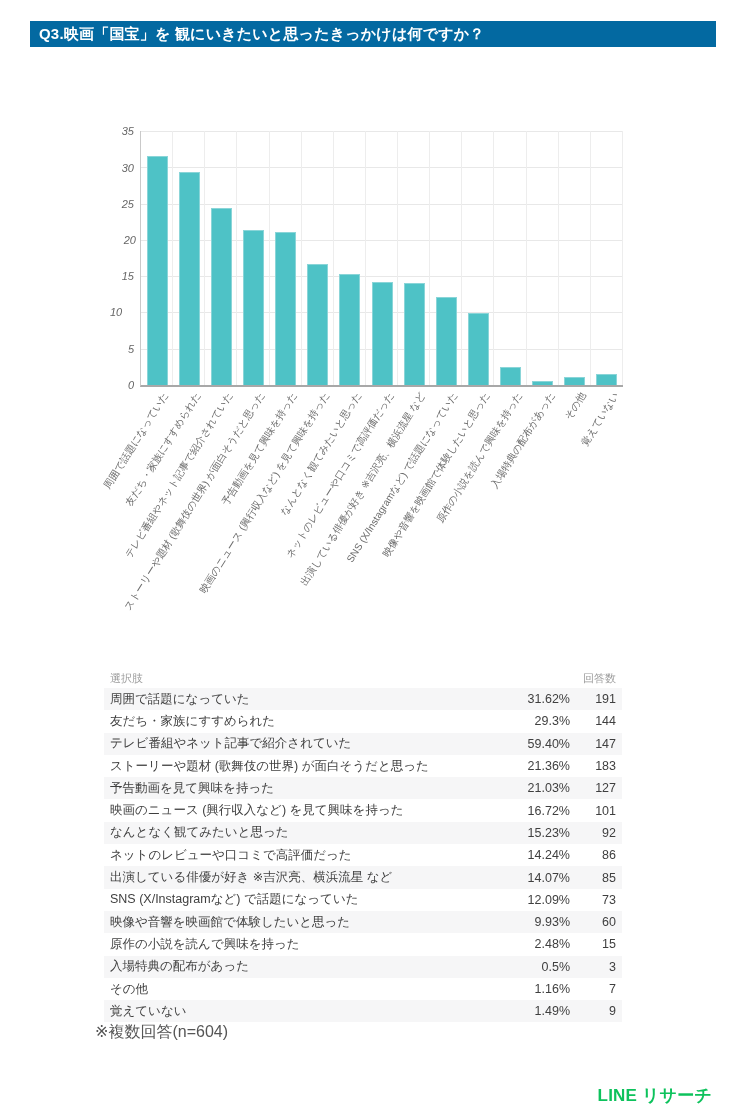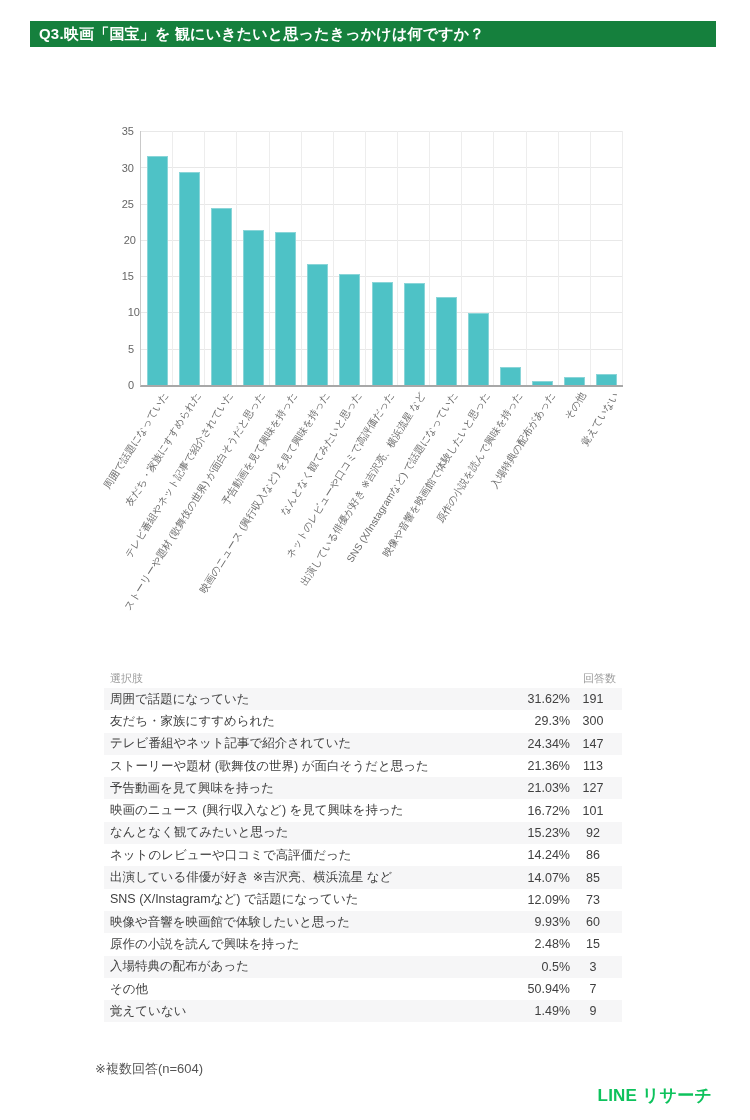--- a/index.html
+++ b/index.html
@@ -23,49 +23,49 @@
     position:absolute;left:140px;top:131px;width:482px;height:254px;
     border-left:1px solid #c9c9c9;border-bottom:2px solid #a8a8a8;box-sizing:content-box;
   }
   .hgrid{position:absolute;left:0;width:482px;height:1px;background:#e8e8e8;}
   .vgrid{position:absolute;top:0;height:254px;width:1px;background:#ededed;}
   .bar{
     position:absolute;bottom:0;width:21px;box-sizing:border-box;
     border:1px solid #8ad5d8;border-bottom:none;
   }
   .ytick{
-    position:absolute;width:36px;text-align:right;font-size:11px;color:#666666;line-height:14px;
+    position:absolute;width:36px;text-align:right;font-size:11px;color:#666666;line-height:14px;font-style:italic;
   }
   .xlabel{
     position:absolute;top:390px;white-space:nowrap;font-size:10px;color:#6b6b6b;
     transform:rotate(-58deg);transform-origin:100% 0%;line-height:12px;
   }
   
   .rtable{position:absolute;left:104px;top:668px;width:518px;}
   .thead{display:flex;align-items:center;height:20px;font-size:11px;color:#9b9b9b;gap:28px;}
   .thead .c-label{flex:1;padding-left:6px;}
   .thead .c-count{width:52px;text-align:right;padding-right:6px;box-sizing:border-box;}
   .trow{display:flex;align-items:center;height:22.3px;font-size:12.5px;color:#3f3f3f;}
   .trow.striped{background:#f6f6f7;}
   .trow .c-label{flex:1;padding-left:6px;overflow:hidden;white-space:nowrap;}
   .trow .c-pct{width:66px;text-align:right;}
-  .trow .c-count{width:52px;text-align:center;padding-right:6px;box-sizing:border-box;}
-  
-  .footnotes{position:absolute;left:95px;top:1058px;font-size:13px;color:#555555;line-height:21px;}
+  .trow .c-count{width:52px;text-align:right;padding-right:6px;box-sizing:border-box;}
+  
+  .footnotes{position:absolute;left:95px;top:1021px;font-size:16px;color:#555555;line-height:21px;}
   
   .logo{
     position:absolute;right:38px;top:1084px;font-size:17px;font-weight:800;letter-spacing:0.2px;
   }
 </style>
 </head>
 <body>
 
 <div id="app">
 
-  <div class="qheader" style="background: #15803d;">
+  <div class="qheader" style="background: #0369a1;">
     <span>Q3.映画「国宝」を 観にいきたいと思ったきっかけは何ですか？</span>
   </div>
 
 
   <div>
     <div class="plot">
         <div class="hgrid" style="top: 0px;"></div>
         <div class="hgrid" style="top: 36.2857px;"></div>
         <div class="hgrid" style="top: 72.5714px;"></div>
         <div class="hgrid" style="top: 108.857px;"></div>
@@ -102,21 +102,21 @@
         <div class="bar" style="left: 391.167px; height: 3.62857px; background: rgb(78, 194, 198);"></div>
         <div class="bar" style="left: 423.3px; height: 8.41829px; background: rgb(78, 194, 198);"></div>
         <div class="bar" style="left: 455.433px; height: 10.8131px; background: rgb(78, 194, 198);"></div>
       </div>
     <div id="yaxis">
         <div class="ytick" style="left: 98px; top: 124px;">35</div>
         <div class="ytick" style="left: 98px; top: 161px;">30</div>
         <div class="ytick" style="left: 98px; top: 196.571px;">25</div>
         <div class="ytick" style="left: 100px; top: 232.857px;">20</div>
         <div class="ytick" style="left: 98px; top: 269.143px;">15</div>
-        <div class="ytick" style="left: 104px; top: 305.429px;">10</div>
+        <div class="ytick" style="left: 98px; top: 305.429px; text-align: center;">10</div>
         <div class="ytick" style="left: 98px; top: 341.714px;">5</div>
         <div class="ytick" style="left: 98px; top: 378px;">0</div>
       </div>
     <div id="xaxis">
         <div class="xlabel" style="right: 588.933px;">周囲で話題になっていた</div>
         <div class="xlabel" style="right: 556.8px;">友だち・家族にすすめられた</div>
         <div class="xlabel" style="right: 524.667px;">テレビ番組やネット記事で紹介されていた</div>
         <div class="xlabel" style="right: 492.533px;">ストーリーや題材 (歌舞伎の世界) が面白そうだと思った</div>
         <div class="xlabel" style="right: 460.4px;">予告動画を見て興味を持った</div>
         <div class="xlabel" style="right: 428.267px;">映画のニュース (興行収入など) を見て興味を持った</div>
@@ -139,31 +139,31 @@
     </div>
     <div id="tbody">
         <div class="trow striped">
           <div class="c-label">周囲で話題になっていた</div>
           <div class="c-pct">31.62%</div>
           <div class="c-count">191</div>
         </div>
         <div class="trow">
           <div class="c-label">友だち・家族にすすめられた</div>
           <div class="c-pct">29.3%</div>
-          <div class="c-count">300</div>
+          <div class="c-count">144</div>
         </div>
         <div class="trow striped">
           <div class="c-label">テレビ番組やネット記事で紹介されていた</div>
-          <div class="c-pct">24.34%</div>
+          <div class="c-pct">59.40%</div>
           <div class="c-count">147</div>
         </div>
         <div class="trow">
           <div class="c-label">ストーリーや題材 (歌舞伎の世界) が面白そうだと思った</div>
           <div class="c-pct">21.36%</div>
-          <div class="c-count">113</div>
+          <div class="c-count">183</div>
         </div>
         <div class="trow striped">
           <div class="c-label">予告動画を見て興味を持った</div>
           <div class="c-pct">21.03%</div>
           <div class="c-count">127</div>
         </div>
         <div class="trow">
           <div class="c-label">映画のニュース (興行収入など) を見て興味を持った</div>
           <div class="c-pct">16.72%</div>
           <div class="c-count">101</div>
@@ -198,21 +198,21 @@
           <div class="c-pct">2.48%</div>
           <div class="c-count">15</div>
         </div>
         <div class="trow striped">
           <div class="c-label">入場特典の配布があった</div>
           <div class="c-pct">0.5%</div>
           <div class="c-count">3</div>
         </div>
         <div class="trow">
           <div class="c-label">その他</div>
-          <div class="c-pct">50.94%</div>
+          <div class="c-pct">1.16%</div>
           <div class="c-count">7</div>
         </div>
         <div class="trow striped">
           <div class="c-label">覚えていない</div>
           <div class="c-pct">1.49%</div>
           <div class="c-count">9</div>
         </div>
       </div>
   </div>
 

